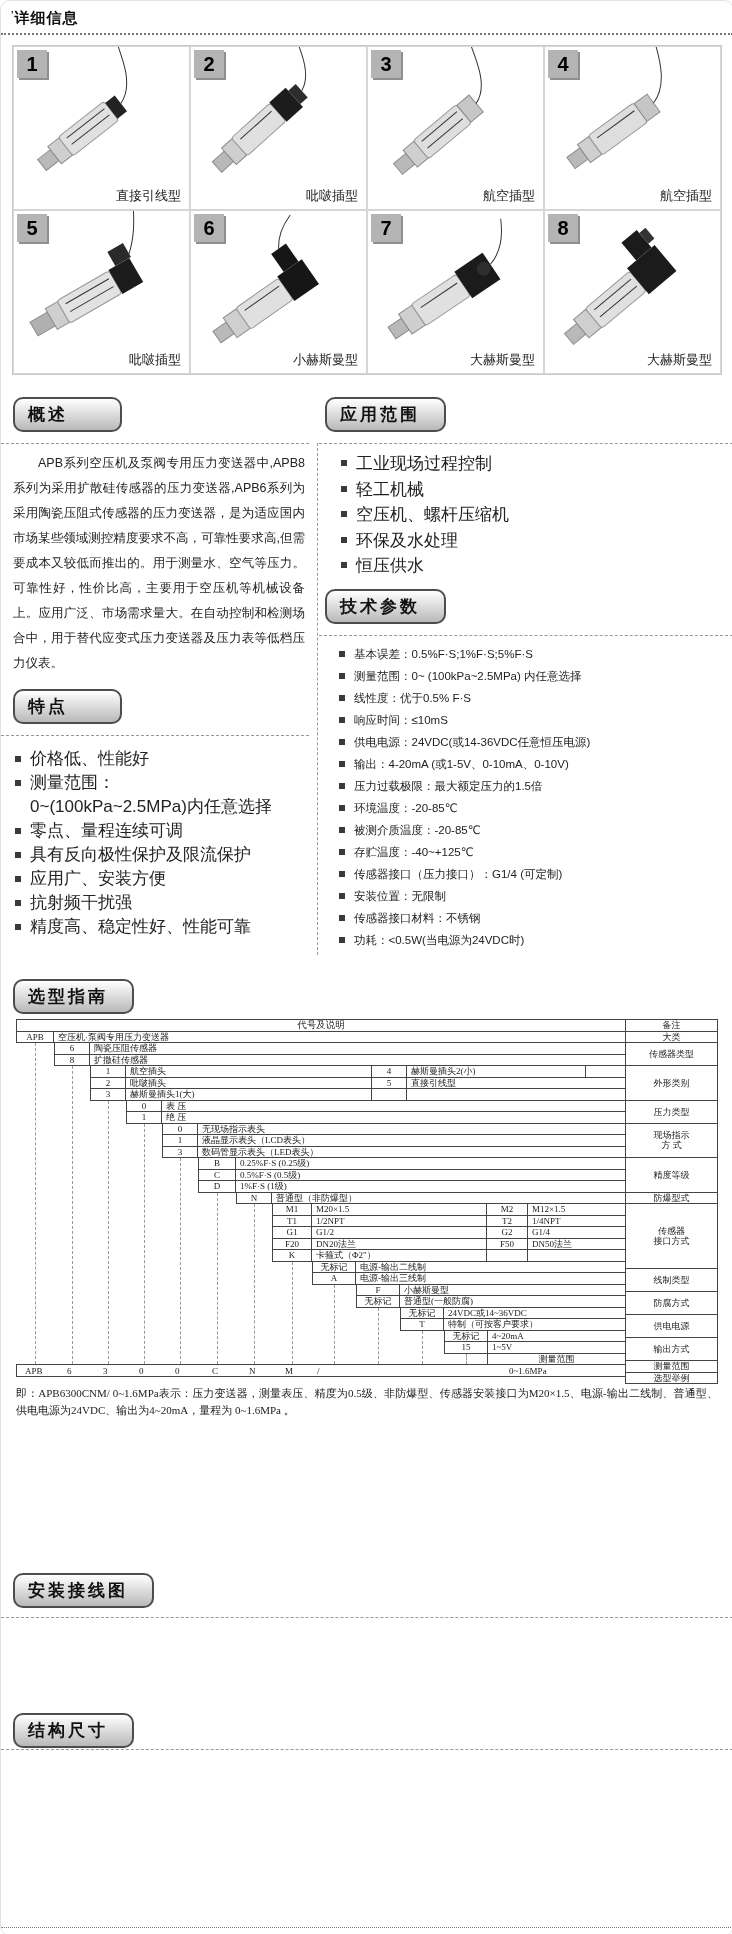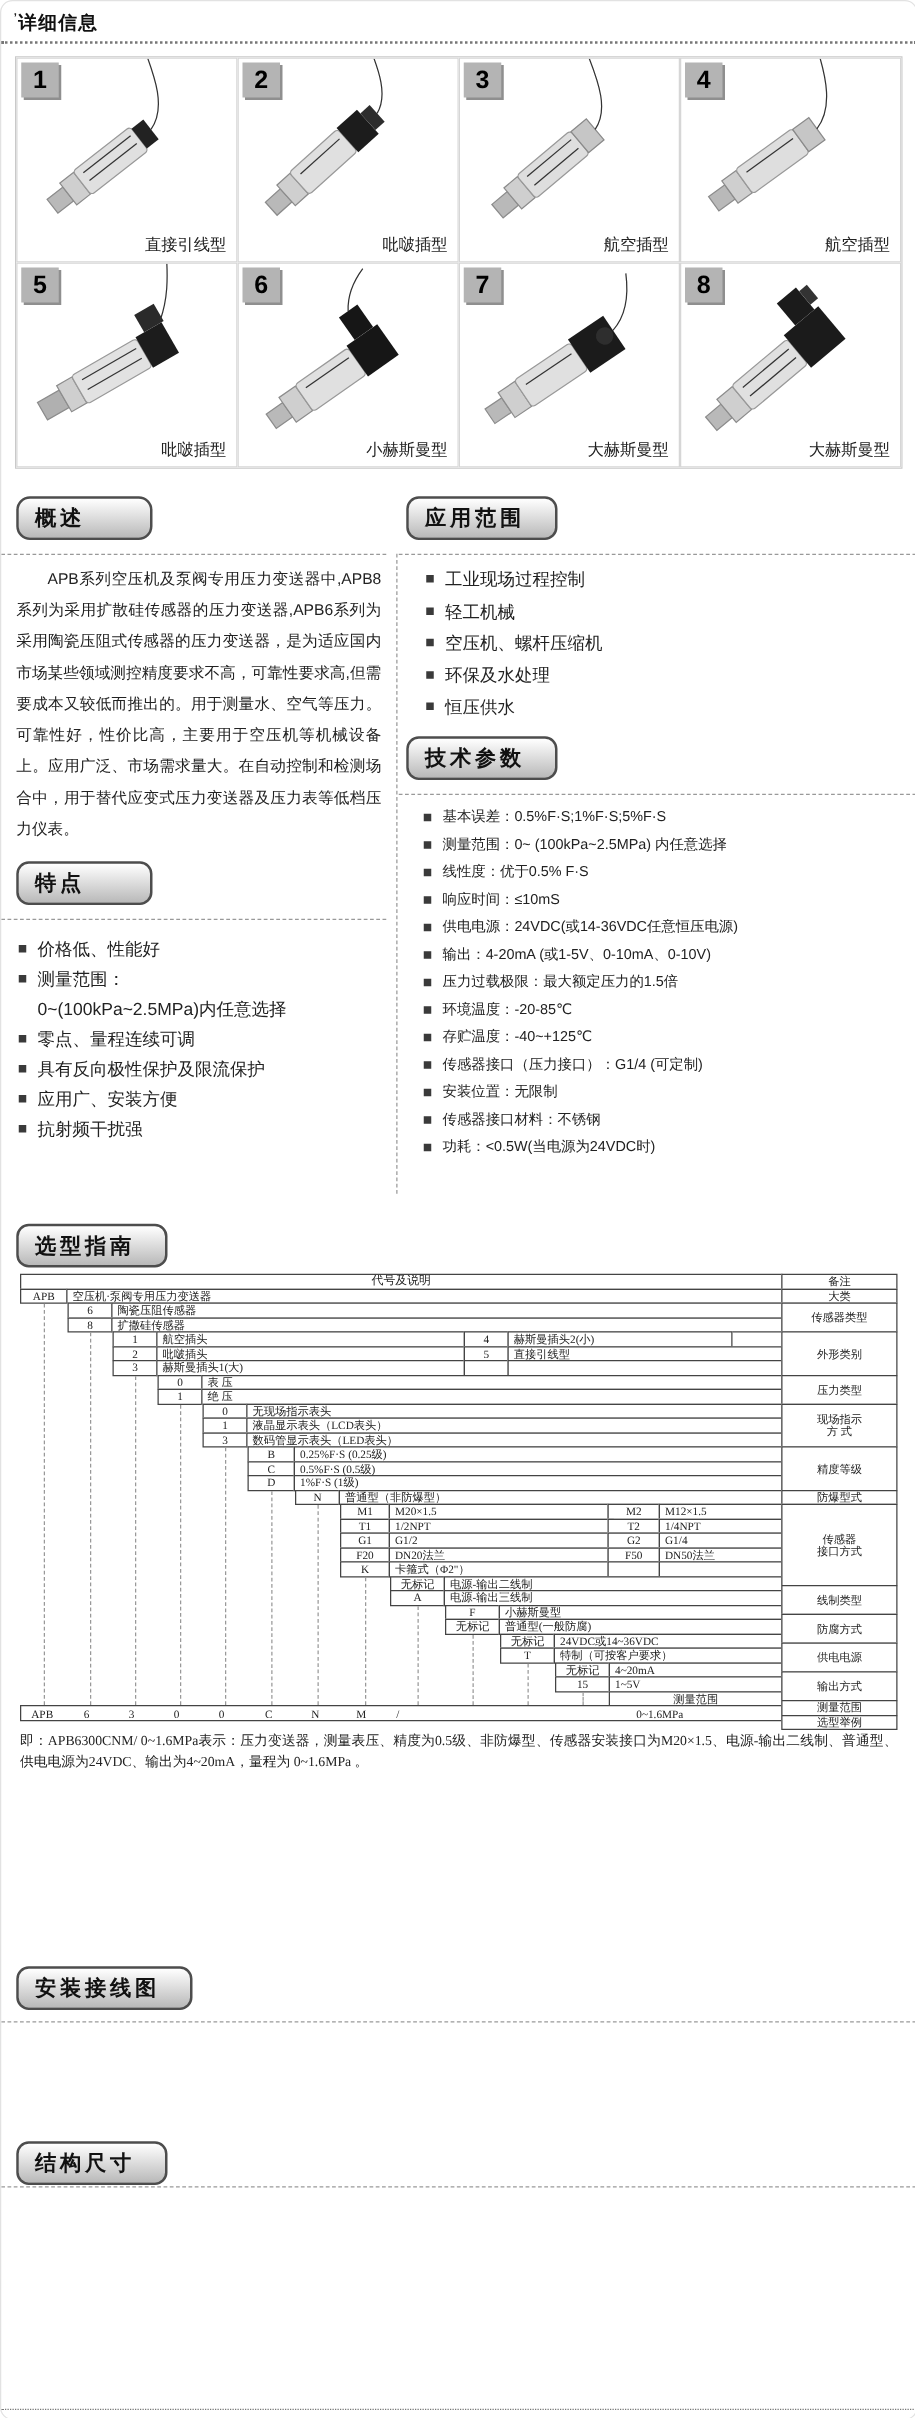--- a/index.html
+++ b/index.html
@@ -13,21 +13,21 @@
   .grid{display:grid;grid-template-columns:repeat(4,1fr);border:1px solid #c9c9c9;}
   .pcell{position:relative;height:162px;border:1px solid #d6d6d6;background:#fff;overflow:hidden;}
   .pcell svg{position:absolute;left:0;top:0;}
   .badge{position:absolute;top:3px;left:3px;width:30px;height:28px;background:#b4b4b4;box-shadow:2px 2px 0 #8f8f8f;display:flex;align-items:center;justify-content:center;font-weight:bold;font-size:20px;color:#000;}
   .plabel{position:absolute;right:8px;bottom:4px;font-size:13px;color:#222;}
   
   .pill{display:inline-block;min-width:68px;padding:4px 24px 4px 13px;border:2px solid #4d4d4d;border-radius:10px;background:linear-gradient(#ffffff,#b9b9b9);font-weight:bold;font-size:17px;letter-spacing:3px;color:#111;white-space:nowrap;}
   .dash{border-top:1px dashed #999;height:0;}
   .vdash{border-left:1px dashed #999;width:0;}
   .para{font-size:12.5px;line-height:25px;text-align:justify;text-indent:2em;color:#222;}
-  .blist .bi{display:flex;align-items:flex-start;font-size:14px;color:#222;}
+  .blist .bi{display:flex;align-items:flex-start;font-size:17px;color:#222;}
   .sq{flex:0 0 auto;width:6px;height:6px;background:#3a3a3a;margin:9px 9px 0 0;}
   .bi span.tx{white-space:pre-line;}
   .feat .bi{line-height:24px;}
   .apps .bi{line-height:25.5px;}
   .specs .bi{font-size:11.5px;line-height:22px;}
   .specs .sq{margin-top:8px;}
   
   .sel-table{position:relative;width:702px;height:358px;font-family:"Liberation Serif","DejaVu Serif",serif;}
   .sel-main{position:absolute;left:0;top:0;width:610px;}
   .srow{position:relative;height:12.5px;margin-top:-1px;}
@@ -177,21 +177,21 @@
           <rect x="90" y="-17" width="36" height="34" fill="#1b1b1b"></rect>
             <rect x="102" y="-40" width="20" height="23" fill="#1b1b1b"></rect>
             <rect x="122" y="-36" width="8" height="14" fill="#333"></rect>
         </g>
       </svg>
       <div class="badge">8</div>
       <div class="plabel">大赫斯曼型</div>
     </div>
   </div>
 
-  <div class="abs pill" style="left:12px;top:396px;border-radius:11px;">概述</div>
+  <div class="abs pill" style="left:12px;top:396px;">概述</div>
   <div class="abs dash" style="left:0;top:442px;width:308px;"></div>
   <div class="abs para" style="left:12px;top:450px;width:292px;">APB系列空压机及泵阀专用压力变送器中,APB8系列为采用扩散硅传感器的压力变送器,APB6系列为采用陶瓷压阻式传感器的压力变送器，是为适应国内市场某些领域测控精度要求不高，可靠性要求高,但需要成本又较低而推出的。用于测量水、空气等压力。可靠性好，性价比高，主要用于空压机等机械设备上。应用广泛、市场需求量大。在自动控制和检测场合中，用于替代应变式压力变送器及压力表等低档压力仪表。</div>
 
   <div class="abs pill" style="left:12px;top:688px;">特点</div>
   <div class="abs dash" style="left:0;top:734px;width:308px;"></div>
   <div class="abs blist feat" style="left:14px;top:746px;width:296px;">
     <div class="bi">
         <span class="sq"></span>
         <span class="tx">价格低、性能好</span>
       </div>
@@ -208,20 +208,24 @@
         <span class="sq"></span>
         <span class="tx">具有反向极性保护及限流保护</span>
       </div>
     <div class="bi">
         <span class="sq"></span>
         <span class="tx">应用广、安装方便</span>
       </div>
     <div class="bi">
         <span class="sq"></span>
         <span class="tx">抗射频干扰强</span>
+      </div>
+    <div class="bi">
+        <span class="sq"></span>
+        <span class="tx">精度高、稳定性好、性能可靠</span>
       </div>
   </div>
 
   <div class="abs pill" style="left:324px;top:396px;">应用范围</div>
   <div class="abs dash" style="left:318px;top:442px;width:414px;"></div>
   <div class="abs vdash" style="left:316px;top:442px;height:512px;"></div>
   <div class="abs blist apps" style="left:340px;top:450px;width:380px;">
     <div class="bi">
         <span class="sq"></span>
         <span class="tx">工业现场过程控制</span>
@@ -271,20 +275,24 @@
         <span class="sq"></span>
         <span class="tx">输出：4-20mA (或1-5V、0-10mA、0-10V)</span>
       </div>
     <div class="bi">
         <span class="sq"></span>
         <span class="tx">压力过载极限：最大额定压力的1.5倍</span>
       </div>
     <div class="bi">
         <span class="sq"></span>
         <span class="tx">环境温度：-20-85℃</span>
+      </div>
+    <div class="bi">
+        <span class="sq"></span>
+        <span class="tx">被测介质温度：-20-85℃</span>
       </div>
     <div class="bi">
         <span class="sq"></span>
         <span class="tx">存贮温度：-40~+125℃</span>
       </div>
     <div class="bi">
         <span class="sq"></span>
         <span class="tx">传感器接口（压力接口）：G1/4 (可定制)</span>
       </div>
     <div class="bi">

